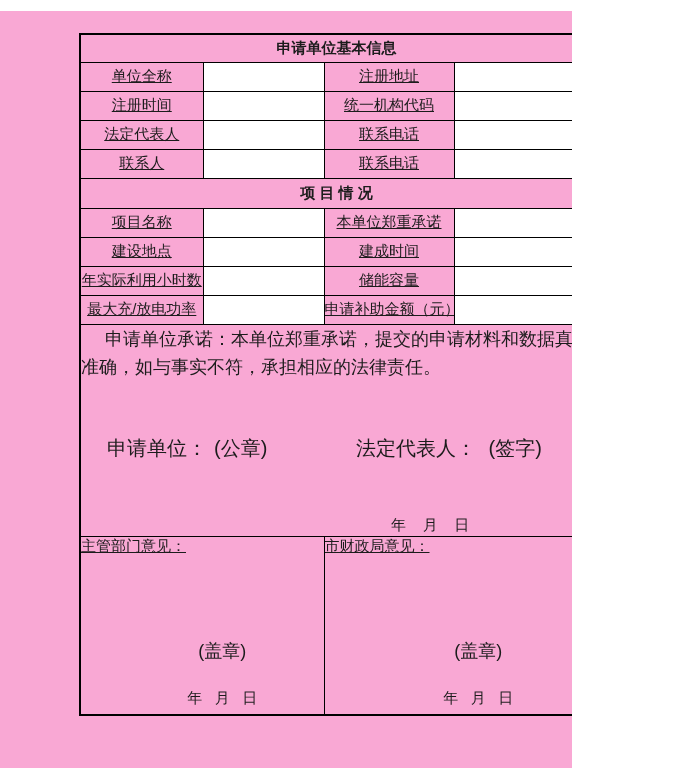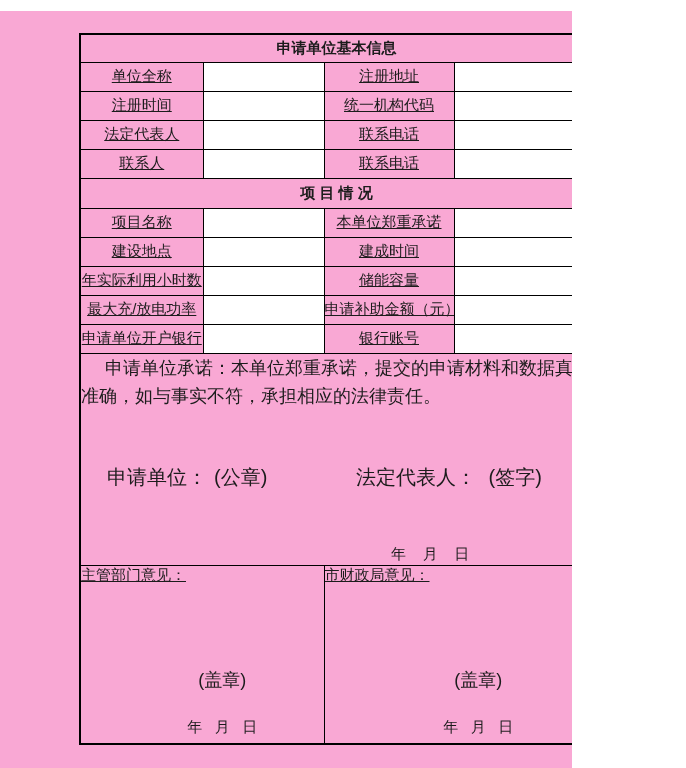--- a/index.html
+++ b/index.html
@@ -154,26 +154,20 @@
         <td class="val"></td>
         <td class="lbl">储能容量</td>
         <td class="val"></td>
       </tr>
       <tr class="data-row">
         <td class="lbl">最大充/放电功率</td>
         <td class="val"></td>
         <td class="lbl">申请补助金额（元）</td>
         <td class="val"></td>
       </tr>
-      <tr class="data-row">
-        <td class="lbl">申请单位开户银行</td>
-        <td class="val"></td>
-        <td class="lbl">银行账号</td>
-        <td class="val"></td>
-      </tr>
 
       <tr>
         <td class="commit-cell" colspan="4">
           <div class="commit-text">申请单位承诺：本单位郑重承诺，提交的申请材料和数据真实准确，如与事实不符，承担相应的法律责任。</div>
           <div class="sign-row">
             <span class="sign-g1">
               <span>申请单位：</span>
               <span class="sign-hint">(公章)</span>
             </span>
             <span class="sign-g2">

